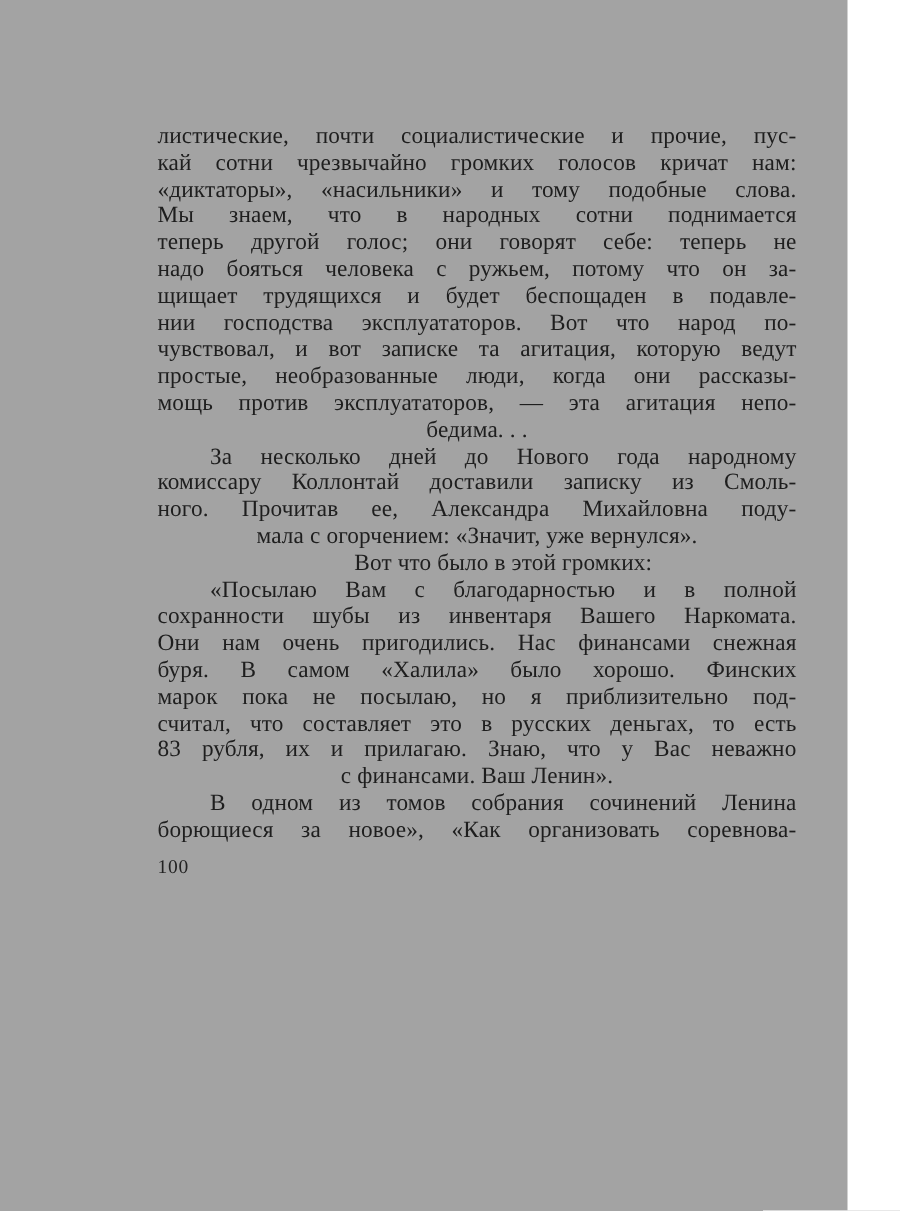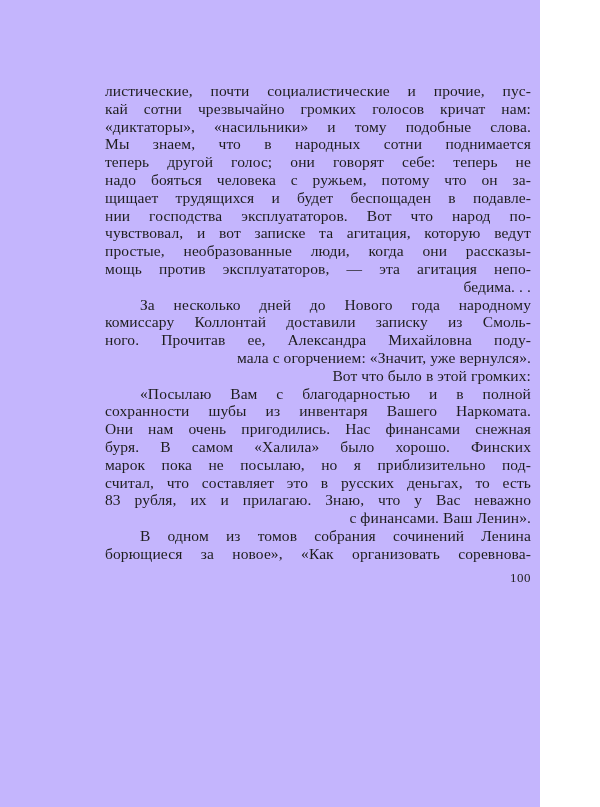--- a/index.html
+++ b/index.html
@@ -4,54 +4,55 @@
 <style>
   html, body {
     margin: 0;
     padding: 0;
     background: #ffffff;
   }
   .page {
     position: relative;
     width: 540px;
     height: 807px;
-    background: #c4b5fd;
+    background: #a3a3a3;
     overflow: hidden;
     font-family: "Liberation Serif", "DejaVu Serif", serif;
     color: #1e1e1e;
+    padding-left: 25px;
   }
   .text-block {
     position: absolute;
     top: 82px;
     left: 105px;
     width: 426px;
   }
   .block { margin: 0; }
   .block.gap { }
   .line {
     font-size: 15.5px;
     line-height: 17.8px;
     white-space: normal;
-    text-align: right;
+    text-align: center;
     letter-spacing: 0.1px;
   }
   .line.j {
     text-align: justify;
     text-align-last: justify;
   }
   .line.ind {
     text-indent: 35px;
   }
   .page-number {
     margin-top: 7px;
     font-size: 13px;
     line-height: 16px;
     letter-spacing: 0.5px;
     color: #222222;
-    text-align: right;
+    text-align: left;
   }
 </style>
 </head>
 <body>
 
 <div class="page">
   <div class="text-block">
 
     <div class="block">
         <div class="line j">листические, почти социалистические и прочие, пус-</div>

